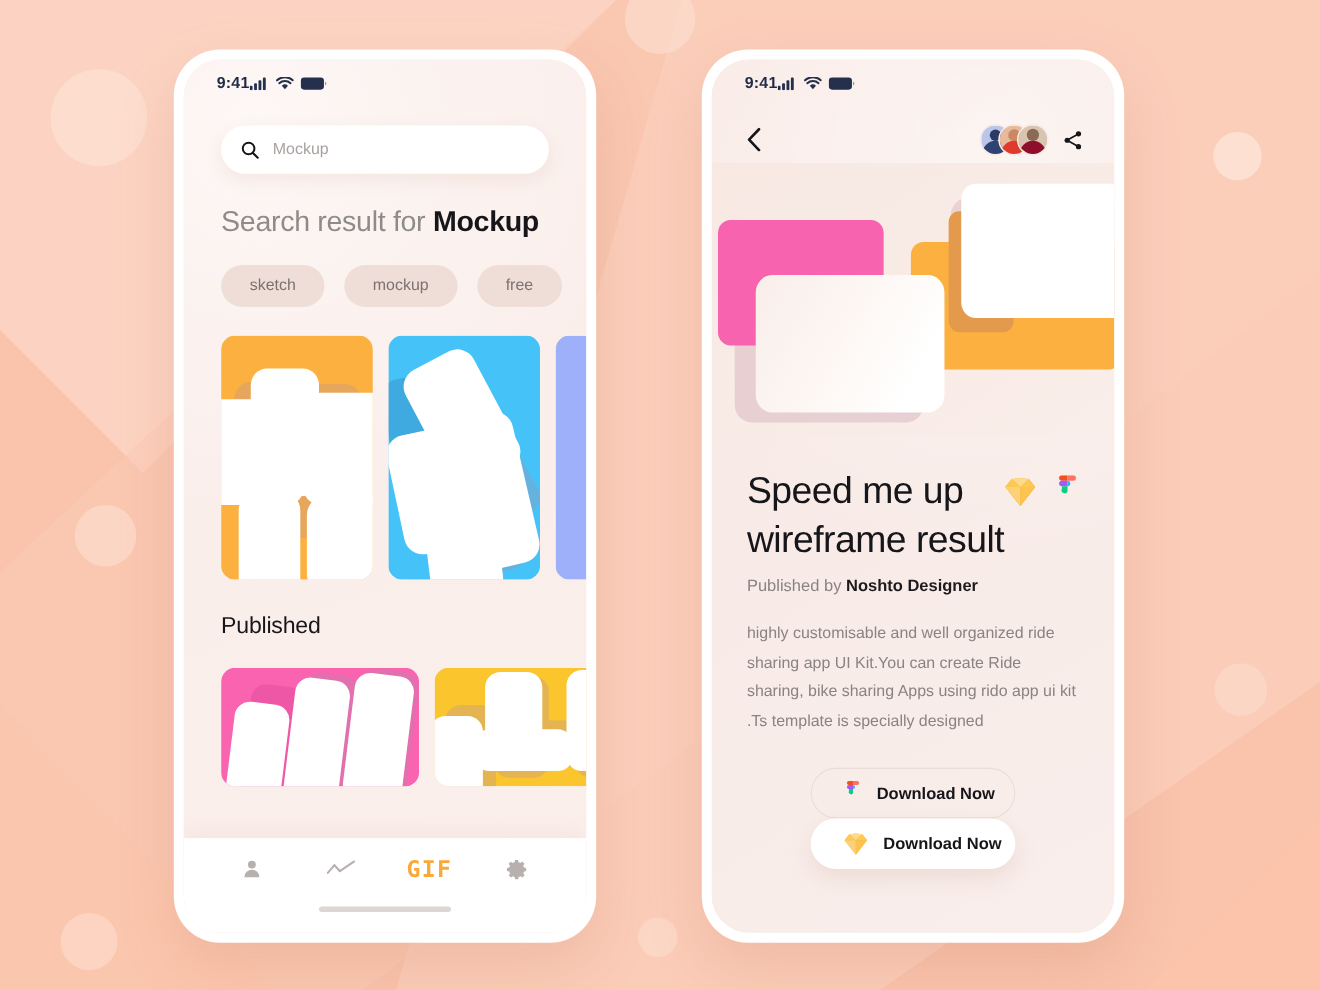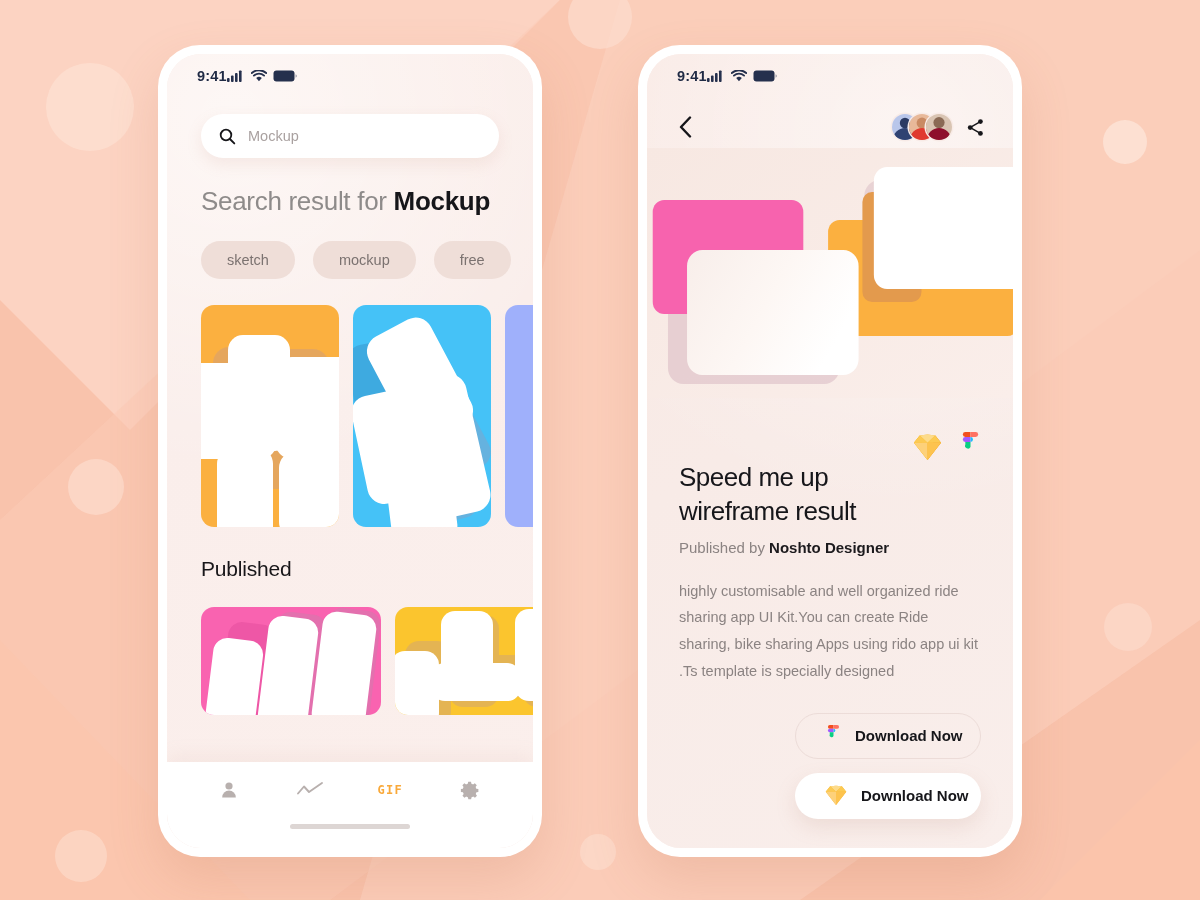--- a/index.html
+++ b/index.html
@@ -117,21 +117,21 @@
     z-index: 6;
   }
   .tabs {
     display: flex; align-items: center; justify-content: space-around;
     height: 56px; padding: 0 22px;
   }
   .tab { display: flex; align-items: center; justify-content: center;
          width: 52px; height: 40px; }
   .tab svg { display: block; }
   .tab-gif {
-    font-size: 12px; font-weight: bold; color: #f9a93a;
+    font-size: 21px; font-weight: bold; color: #f9a93a;
     letter-spacing: 1.2px; font-family: "DejaVu Sans Mono", monospace;
   }
   .home-indicator {
     width: 120px; height: 4.5px; border-radius: 3px;
     background: #ddd6d4; margin: 6px auto 0;
   }
 
   
   .navrow {
     display: flex; align-items: center; justify-content: space-between;
@@ -150,35 +150,35 @@
   .share-btn svg { display: block; }
 
   
   .hero { margin-top: 8px; width: 100%; height: 250px; position: relative; }
   .hero svg { display: block; width: 100%; height: 100%; }
 
   
   .detail { padding: 26px 32px 0; }
   .title-row { display: flex; align-items: flex-start; justify-content: space-between; }
   .detail-title {
-    font-size: 26px; line-height: 1.32; color: #16161a;
-    letter-spacing: -0.5px; max-width: 240px; margin-top: 36px;
+    font-size: 34px; line-height: 1.32; color: #16161a;
+    letter-spacing: -0.5px; max-width: 240px;
   }
   .logo-row { display: flex; align-items: center; gap: 18px; padding-top: 8px; }
   .logo-row svg { display: block; }
   .publisher { margin-top: 10px; font-size: 15px; color: #8b8382; }
   .publisher b { color: #1c1a1d; font-weight: bold; }
   .desc {
     margin-top: 22px; font-size: 14.5px; line-height: 1.85;
     color: #8b8382; max-width: 320px;
   }
 
   
   .dl-wrap { margin-top: 28px; display: flex; flex-direction: column;
-             align-items: flex-end; gap: 14px; }
+             align-items: center; }
   .dl-btn {
     width: 186px; height: 46px; border-radius: 24px;
     display: flex; align-items: center; gap: 14px;
     padding-left: 30px;
     font-size: 15px; font-weight: bold; color: #16161a;
   }
   .dl-outline { background: transparent; border: 1.3px solid #ecdcd8; }
   .dl-solid   { background: #ffffff; box-shadow: 0 8px 20px rgba(190,140,120,0.18); }
   .dl-btn svg { display: block; flex: 0 0 auto; }
 </style>

